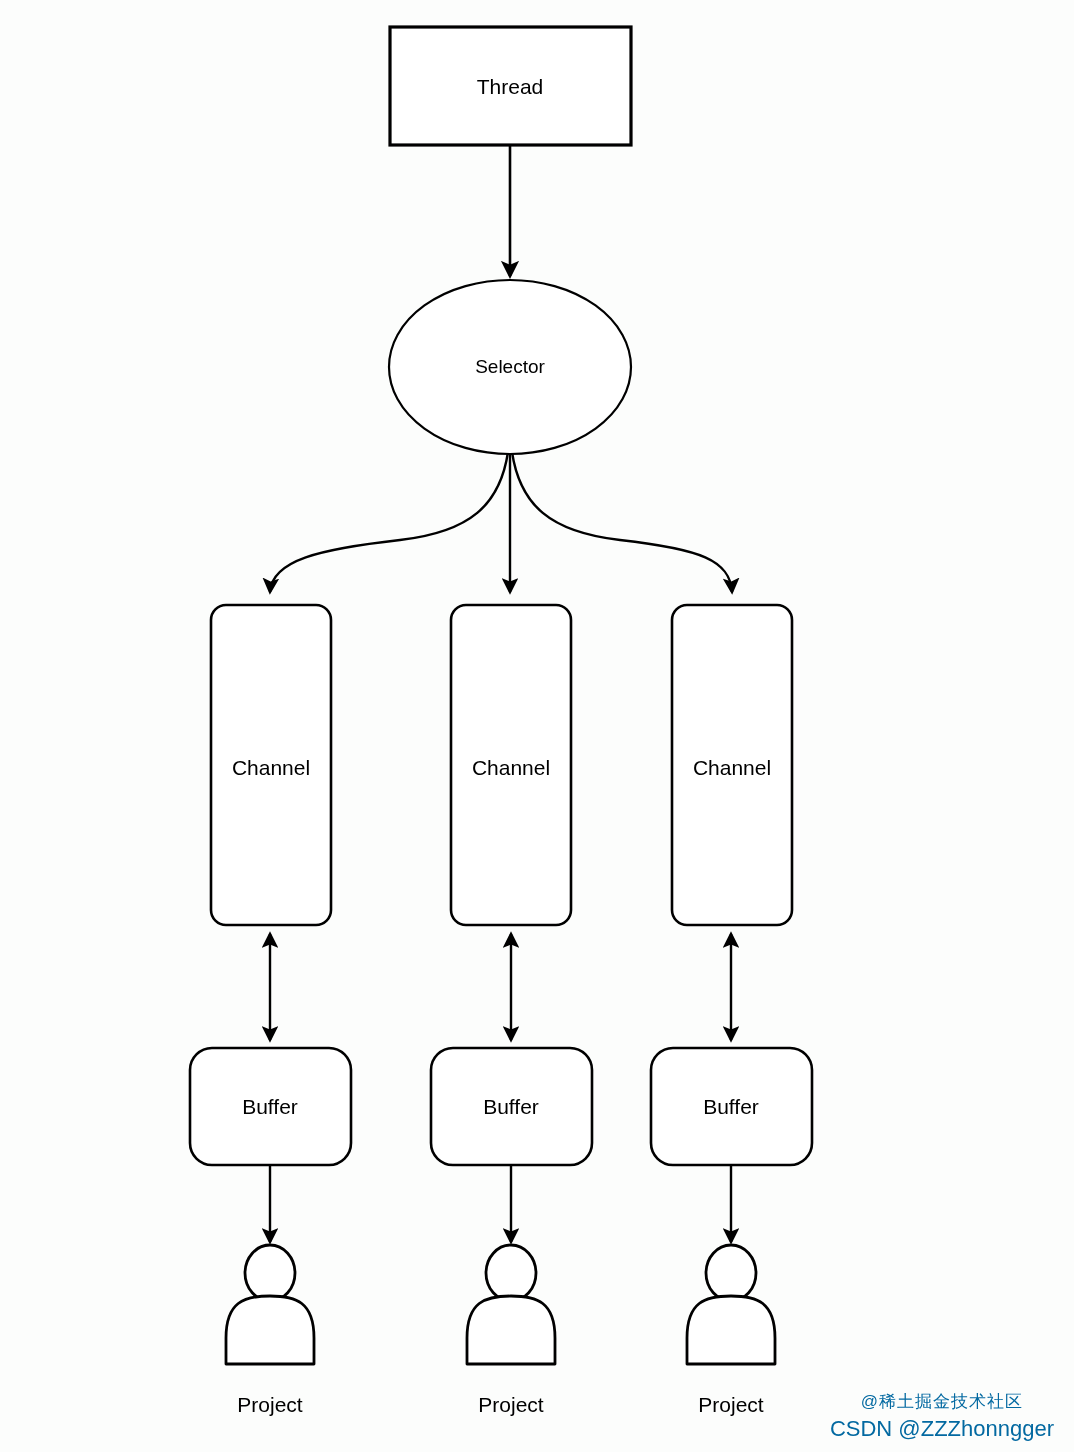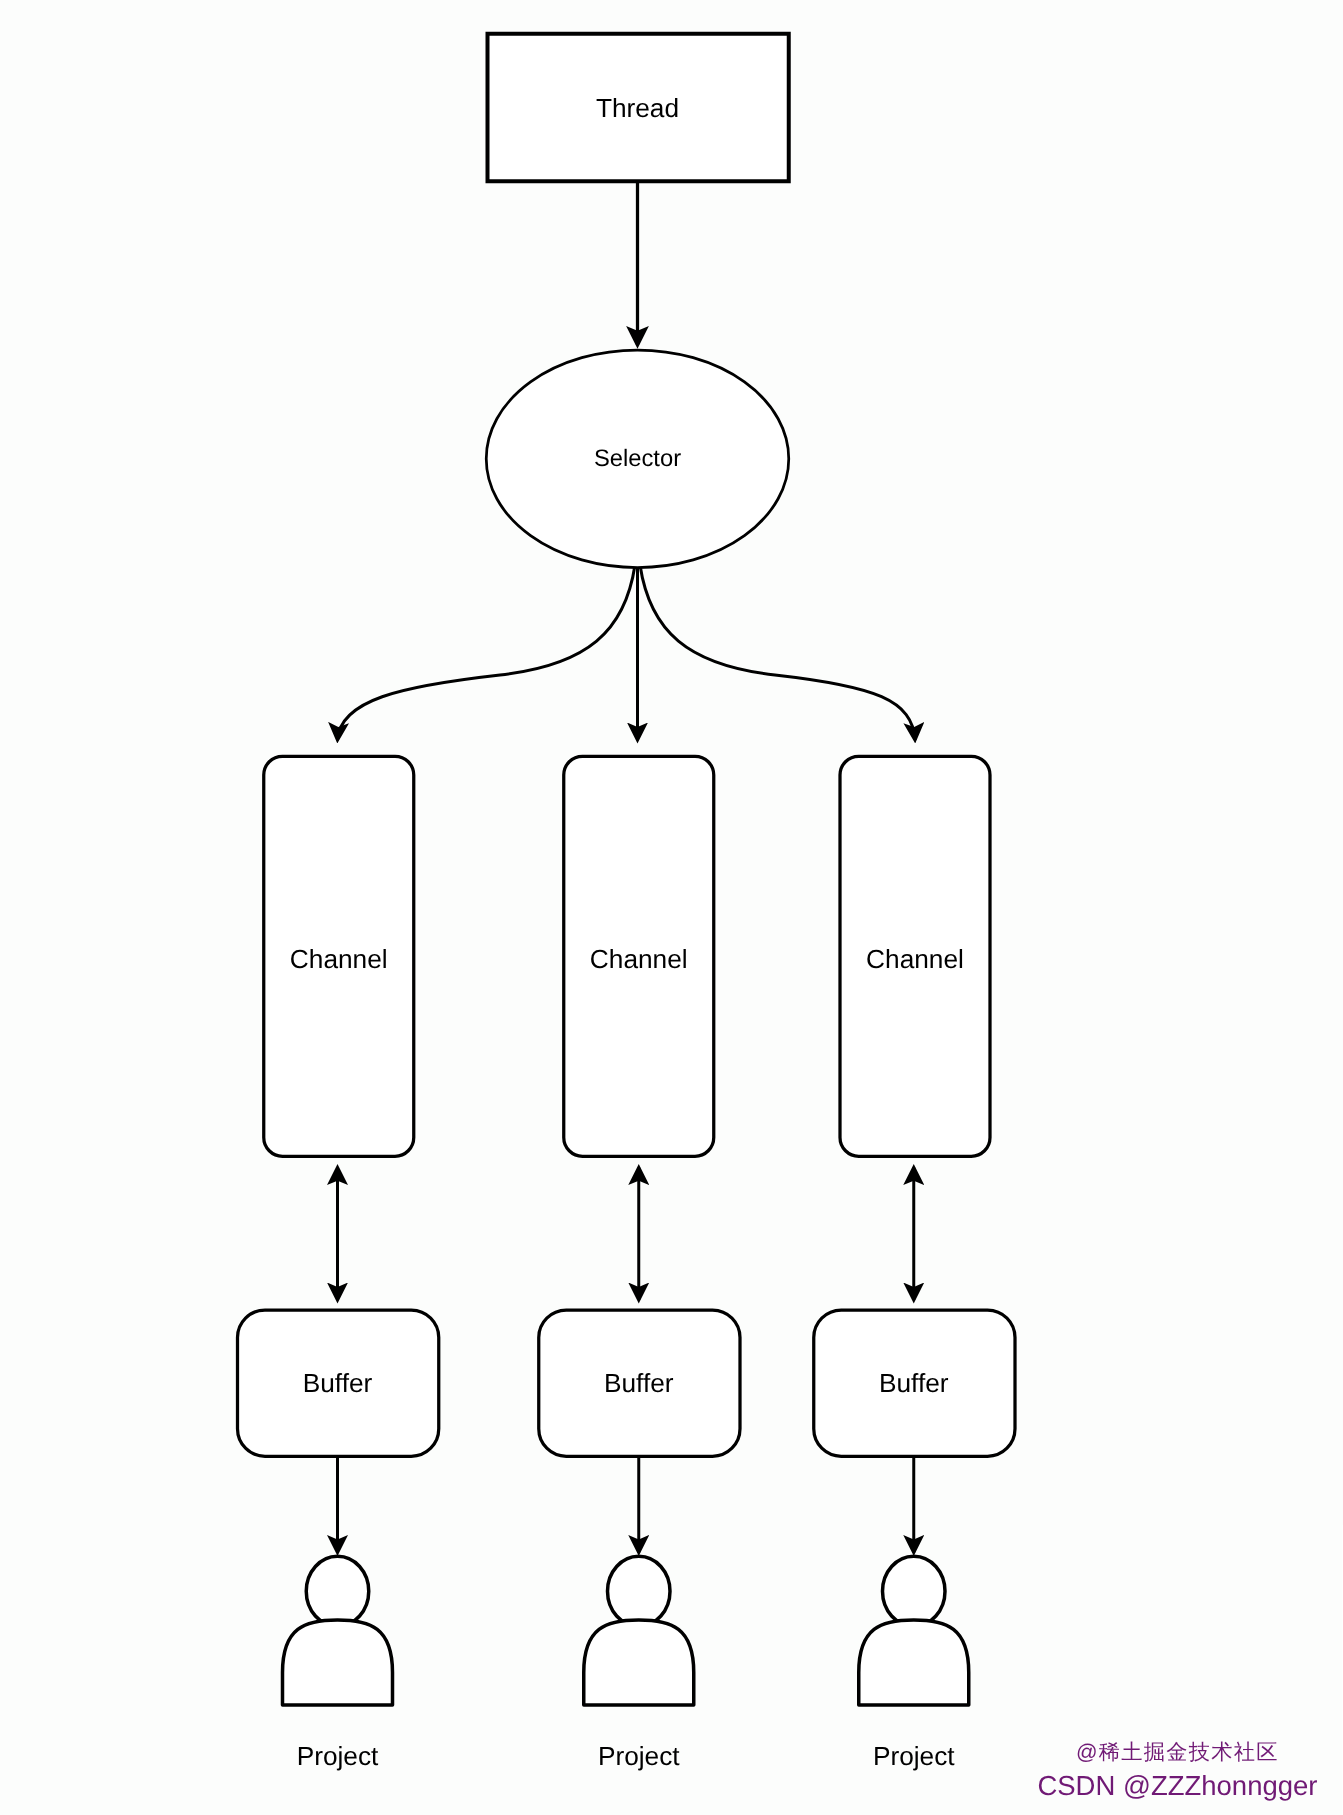--- a/index.html
+++ b/index.html
@@ -71,21 +71,21 @@
     font-family: "Liberation Sans", sans-serif;
     font-size: 21px;
     fill: #000000;
     text-anchor: middle;
   }
   .watermark {
     position: absolute;
     right: 20px;
     bottom: 8px;
     text-align: center;
-    color: #701a75;
+    color: #0369a1;
     font-family: "Liberation Sans", sans-serif;
     line-height: 1.35;
     user-select: none;
   }
   .watermark-line1 {
     font-size: 17px;
     display: block;
     letter-spacing: 1px;
   }
   .watermark-line2 {

